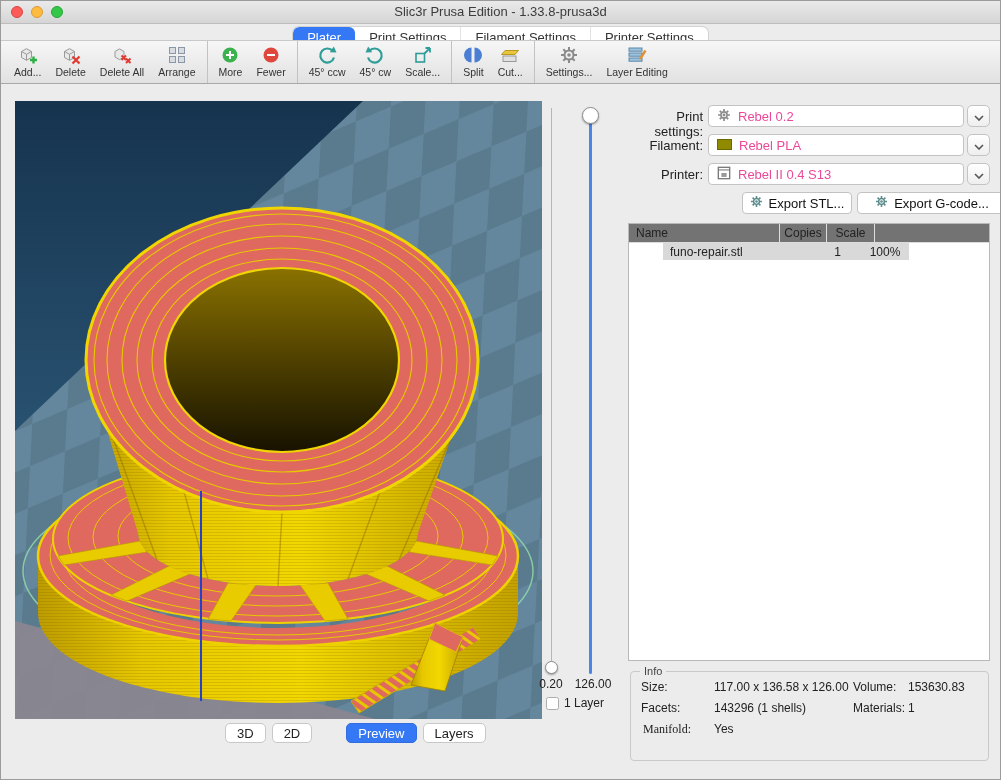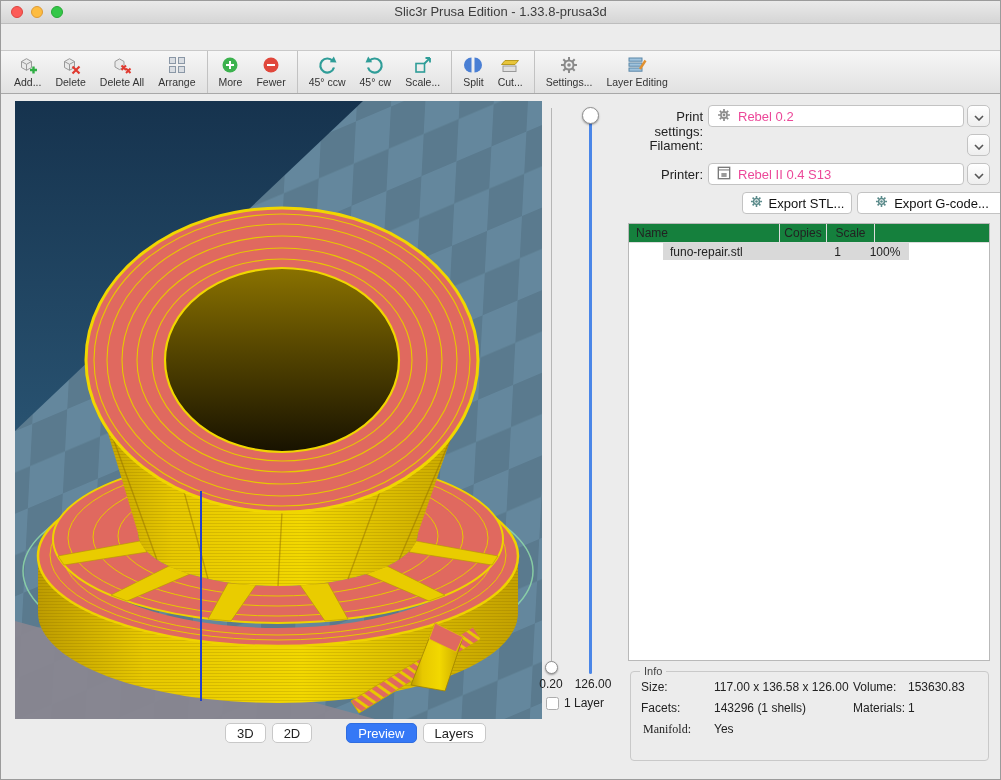--- a/index.html
+++ b/index.html
@@ -19,21 +19,21 @@
   .tabbar{position:absolute;top:23px;left:0;right:0;height:26px;
     display:flex;justify-content:center;align-items:center;}
   .tabgroup{display:flex;background:#fff;border-radius:6px;height:21px;
     box-shadow:0 0 0 1px #d2d2d2;align-items:stretch;overflow:hidden;}
   .tab{padding:0 14px;font-size:13px;color:#333;display:flex;align-items:center;
     border-left:1px solid #e3e3e3;cursor:default;}
   .tab:first-child{border-left:none;}
   .tab.active{background:#3578f6;color:#fff;border-radius:6px;border-left:none;}
   .tab.active + .tab{border-left:none;}
   
-  .toolbar{position:absolute;top:49px;left:0;right:0;height:42px;
+  .toolbar{position:absolute;top:39px;left:0;right:0;height:42px;
     background:linear-gradient(#f6f6f6,#e1e1e1);
     border-top:1px solid #c9c9c9;border-bottom:1px solid #a8a8a8;
     display:flex;align-items:center;padding:0 6px;box-sizing:content-box;}
   .tb-item{display:flex;flex-direction:column;align-items:center;justify-content:center;
     padding:1px 7px 2px;height:42px;box-sizing:border-box;}
   .tb-item svg{display:block;}
   .tb-lbl{font-size:10.5px;color:#333;white-space:nowrap;margin-top:1px;}
   .tb-sep{width:1px;height:42px;background:#c2c2c2;margin:0 4px;}
   
   .viewport{position:absolute;left:14px;top:100px;width:527px;height:618px;}
@@ -62,21 +62,21 @@
     box-sizing:border-box;font-size:13px;color:#ec4899;}
   .dd-btn{position:absolute;left:966px;width:23px;height:22px;background:linear-gradient(#fff,#eee);
     border:1px solid #c3c3c3;border-radius:5px;display:flex;align-items:center;justify-content:center;
     box-sizing:border-box;}
   .btn{position:absolute;height:22px;background:#fff;border:1px solid #c3c3c3;border-radius:4px;
     display:flex;align-items:center;justify-content:center;gap:6px;font-size:13px;color:#111;
     box-sizing:border-box;}
   
   .obj-table{position:absolute;left:627px;top:222px;width:362px;height:438px;background:#fff;
     border:1px solid #b9b9b9;box-sizing:border-box;font-size:12px;color:#222;}
-  .thead{display:flex;height:18px;border-bottom:1px solid #dcdcdc;background:#15803d;}
+  .thead{display:flex;height:18px;border-bottom:1px solid #dcdcdc;background:#737373;}
   .th{box-sizing:border-box;border-right:1px solid #dedede;display:flex;align-items:center;}
   .th.name{width:151px;padding-left:7px;}
   .th.copies{width:47px;justify-content:center;}
   .th.scale{width:48px;justify-content:center;}
   .trow{display:flex;height:17px;}
   .td{box-sizing:border-box;display:flex;align-items:center;background:#d9d9d9;}
   .td.name{width:151px;padding-left:7px;margin-left:34px;}
   .td.copies{width:47px;justify-content:center;}
   .td.scale{width:48px;justify-content:center;}
   
@@ -93,20 +93,28 @@
 
   <div class="titlebar">
     <div class="traffic">
       <div class="light red"></div>
       <div class="light yellow"></div>
       <div class="light green"></div>
     </div>
     <div class="wintitle">Slic3r Prusa Edition - 1.33.8-prusa3d</div>
   </div>
 
+  <div class="tabbar">
+    <div class="tabgroup">
+      <div class="tab active">Plater</div>
+      <div class="tab">Print Settings</div>
+      <div class="tab">Filament Settings</div>
+      <div class="tab">Printer Settings</div>
+    </div>
+  </div>
 
   <div class="toolbar">
     <div class="tb-item">
       <span>
           <svg width="20" height="20" viewBox="0 0 20 20">
             <path d="M3.5 6.5l5-2.8 5 2.8v6l-5 2.8-5-2.8z" fill="#e9e9e9" stroke="#999"></path>
             <path d="M3.5 6.5l5 2.8 5-2.8M8.5 9.3v6" fill="none" stroke="#999"></path>
             <path d="M12 15h7M15.5 11.5v7" stroke="#2fae44" stroke-width="2.4" fill="none"></path>
           </svg>
         </span>
@@ -363,20 +371,26 @@
         </svg></span>
     <span>Rebel 0.2</span>
   </div>
   <div class="dd-btn" style="top:104px;">
     <span><svg width="10" height="6" viewBox="0 0 10 6">
           <path d="M1 1l4 4 4-4" fill="none" stroke="#555" stroke-width="1.6"></path>
         </svg></span>
   </div>
 
   <div class="row-label" style="left:624px;top:137px;">Filament:</div>
+  <div class="dd" style="top:133px;">
+    <span><svg width="15" height="11" viewBox="0 0 15 11">
+          <rect x="0.5" y="0.5" width="14" height="10" stroke="#6b6800" fill="#8f8a00"></rect>
+        </svg></span>
+    <span>Rebel PLA</span>
+  </div>
   <div class="dd-btn" style="top:133px;">
     <span><svg width="10" height="6" viewBox="0 0 10 6">
           <path d="M1 1l4 4 4-4" fill="none" stroke="#555" stroke-width="1.6"></path>
         </svg></span>
   </div>
 
   <div class="row-label" style="left:624px;top:166px;">Printer:</div>
   <div class="dd" style="top:162px;">
     <span><svg width="14" height="14" viewBox="0 0 16 16">
           <rect x="1.5" y="1.5" width="13" height="13" fill="none" stroke="#777" stroke-width="1.5"></rect>

